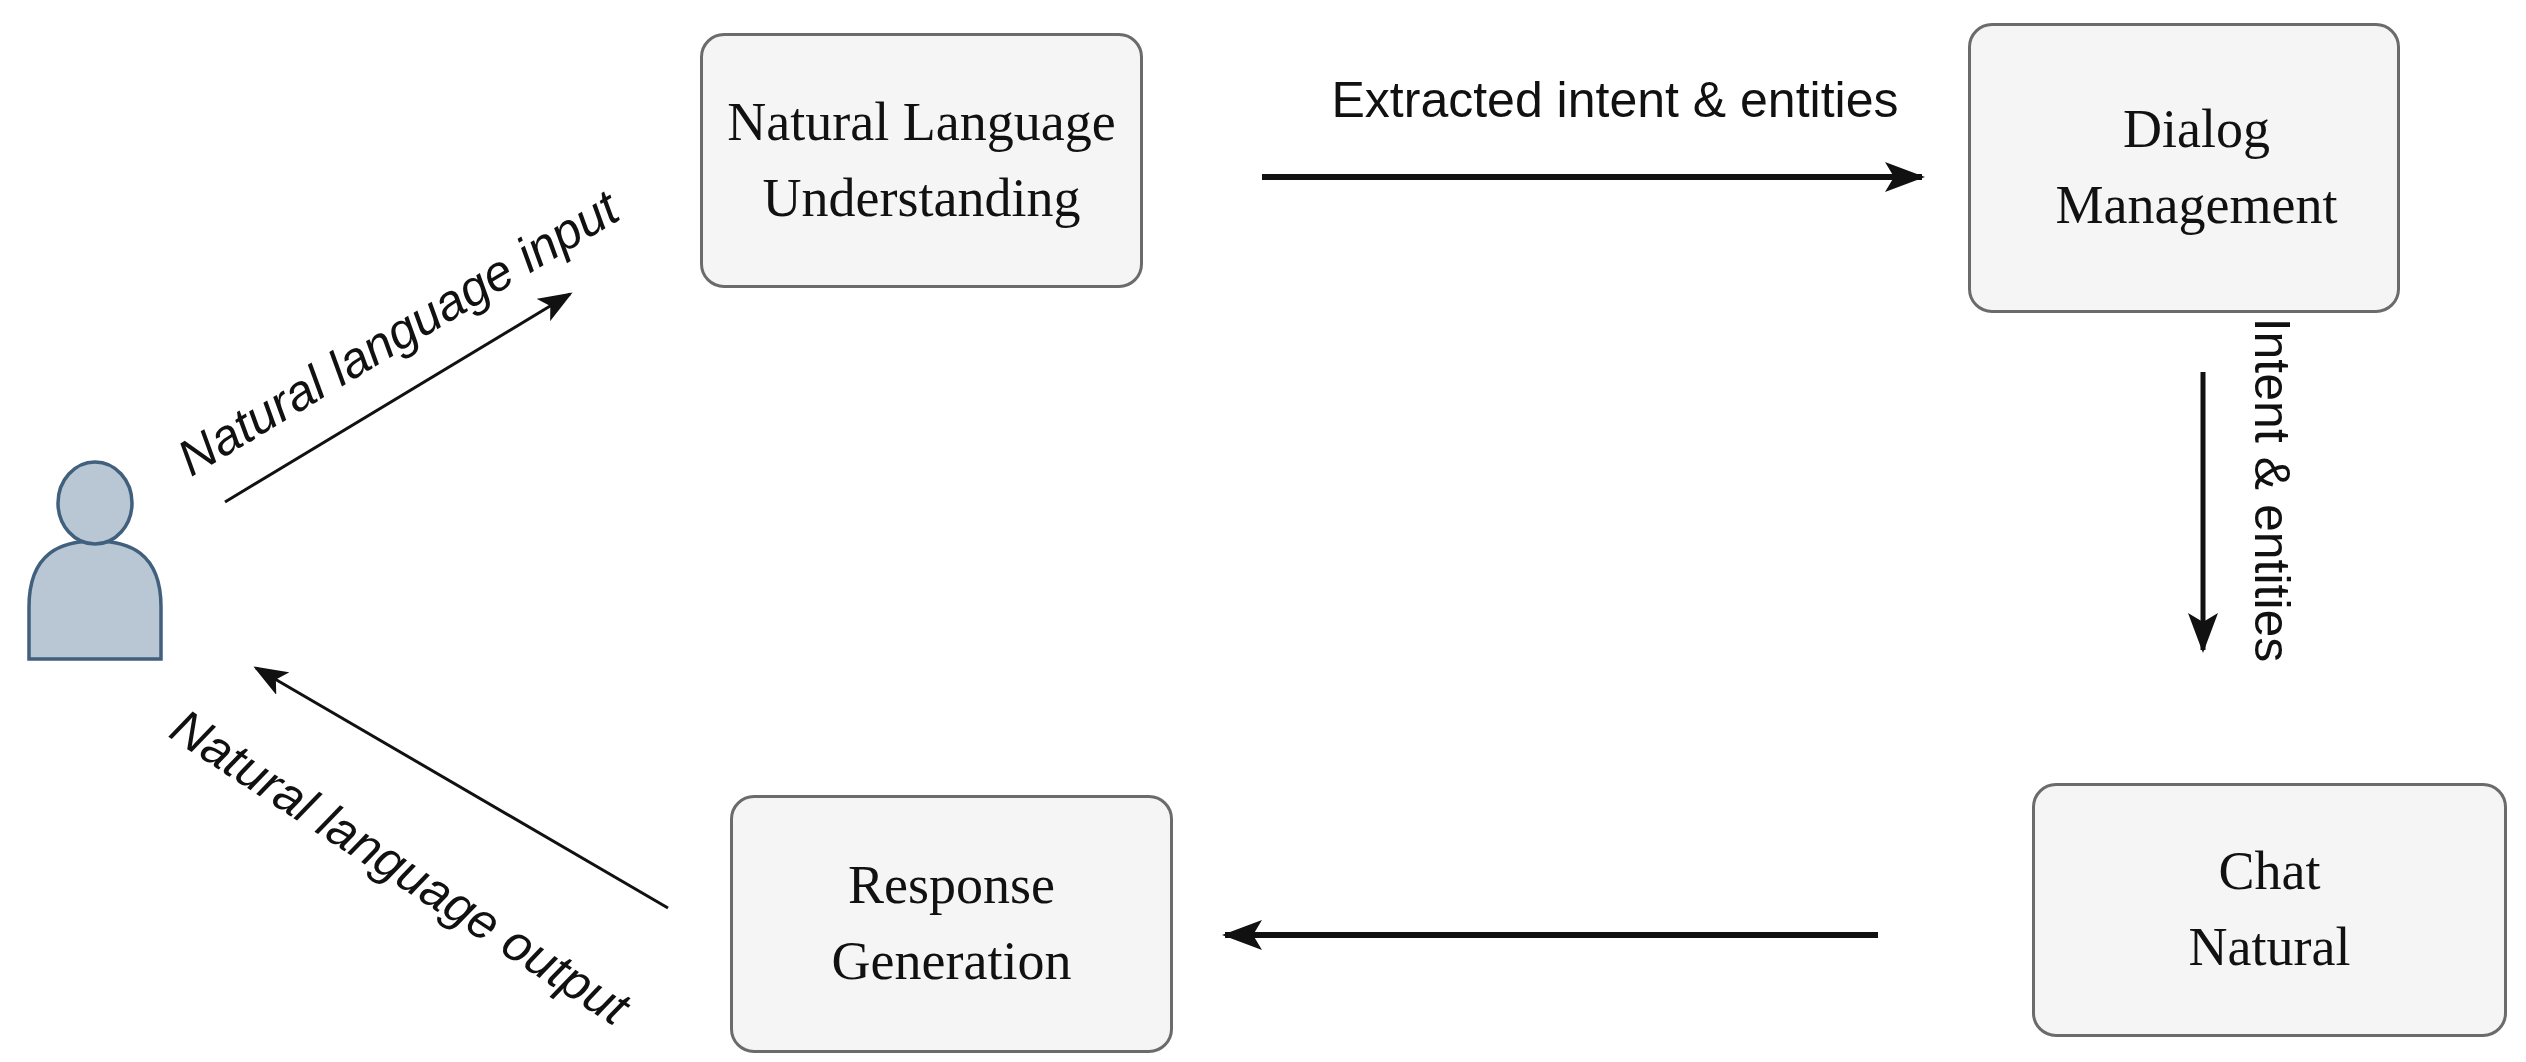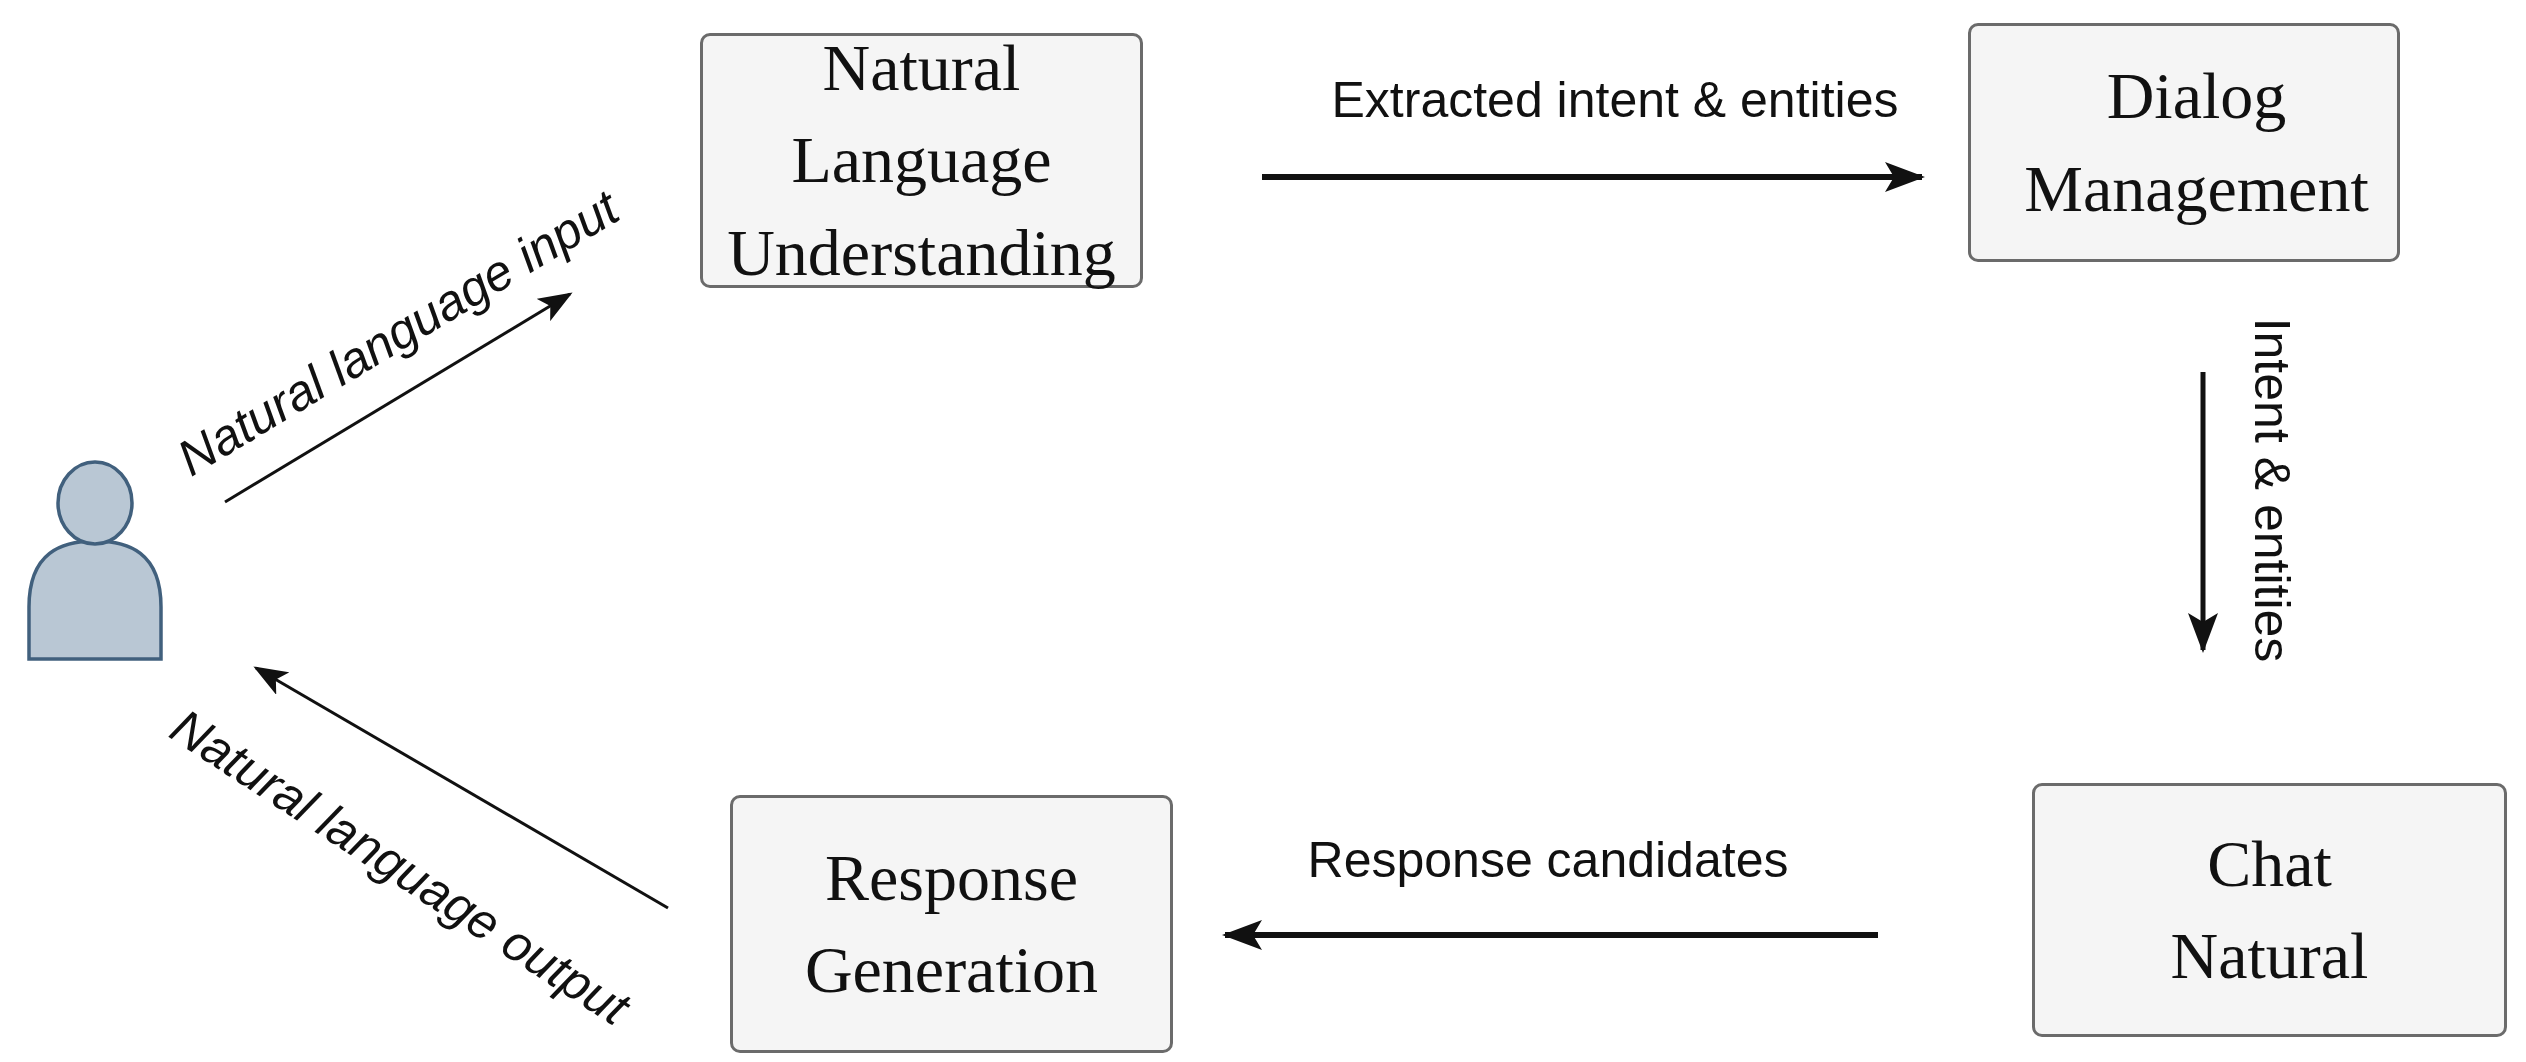--- a/index.html
+++ b/index.html
@@ -14,27 +14,27 @@
   .layer {
     position: absolute;
     left: 0; top: 0;
     width: 2526px; height: 1062px;
   }
   .node {
     position: absolute;
     box-sizing: border-box;
     background: var(--node-fill, #f5f5f5);
     border: 3px solid var(--node-stroke, #6b6b6b);
-    border-radius: 10px;
+    border-radius: 24px;
     display: flex;
     align-items: center;
     justify-content: center;
     text-align: center;
     font-family: "Liberation Serif", serif;
-    font-size: 66px;
+    font-size: 54px;
     line-height: 1.4;
     color: var(--text, #111111);
     white-space: pre-line;
   }
   .edge-label {
     position: absolute;
     font-size: 50px;
     color: var(--text, #111111);
     white-space: nowrap;
     transform: translate(-50%, -50%) rotate(var(--rot, 0deg));
@@ -75,32 +75,31 @@
 
     <g>
       <path class="person-body" d="M29,659 L29,607 C29,552 62,541 95,541 C128,541 161,552 161,607 L161,659 Z"></path>
       <ellipse class="person-head" cx="95" cy="503" rx="37" ry="41"></ellipse>
     </g>
   </svg>
 
   <div class="node" style="left:700px; top:33px; width:443px; height:255px;">Natural Language
 Understanding</div>
 
-  <div class="node" style="left:1968px; top:23px; width:432px; height:239px;padding-left:25px;">Dialog
+  <div class="node" style="left:1968px; top:23px; width:432px; height:290px;padding-left:25px;">Dialog
 Management</div>
 
   <div class="node" style="left:2032px; top:783px; width:475px; height:254px;">Chat
 Natural</div>
 
   <div class="node" style="left:730px; top:795px; width:443px; height:258px;">Response
 Generation</div>
 
   <div class="edge-label italic" style="left:398px; top:333px; --rot:-31deg;">Natural language input</div>
 
   <div class="edge-label" style="left:1593px; top:100px;margin-left:22px;">Extracted intent &amp; entities</div>
 
   <div class="edge-label" style="left:2272px; top:490px; --rot:90deg;">Intent &amp; entities</div>
 
-  <div class="edge-label" style="left:1548px; top:860px;">Response candidates</div>
 
   <div class="edge-label italic" style="left:400px; top:867px; --rot:33deg;">Natural language output</div>
 
 </div>
 
 </body></html>

